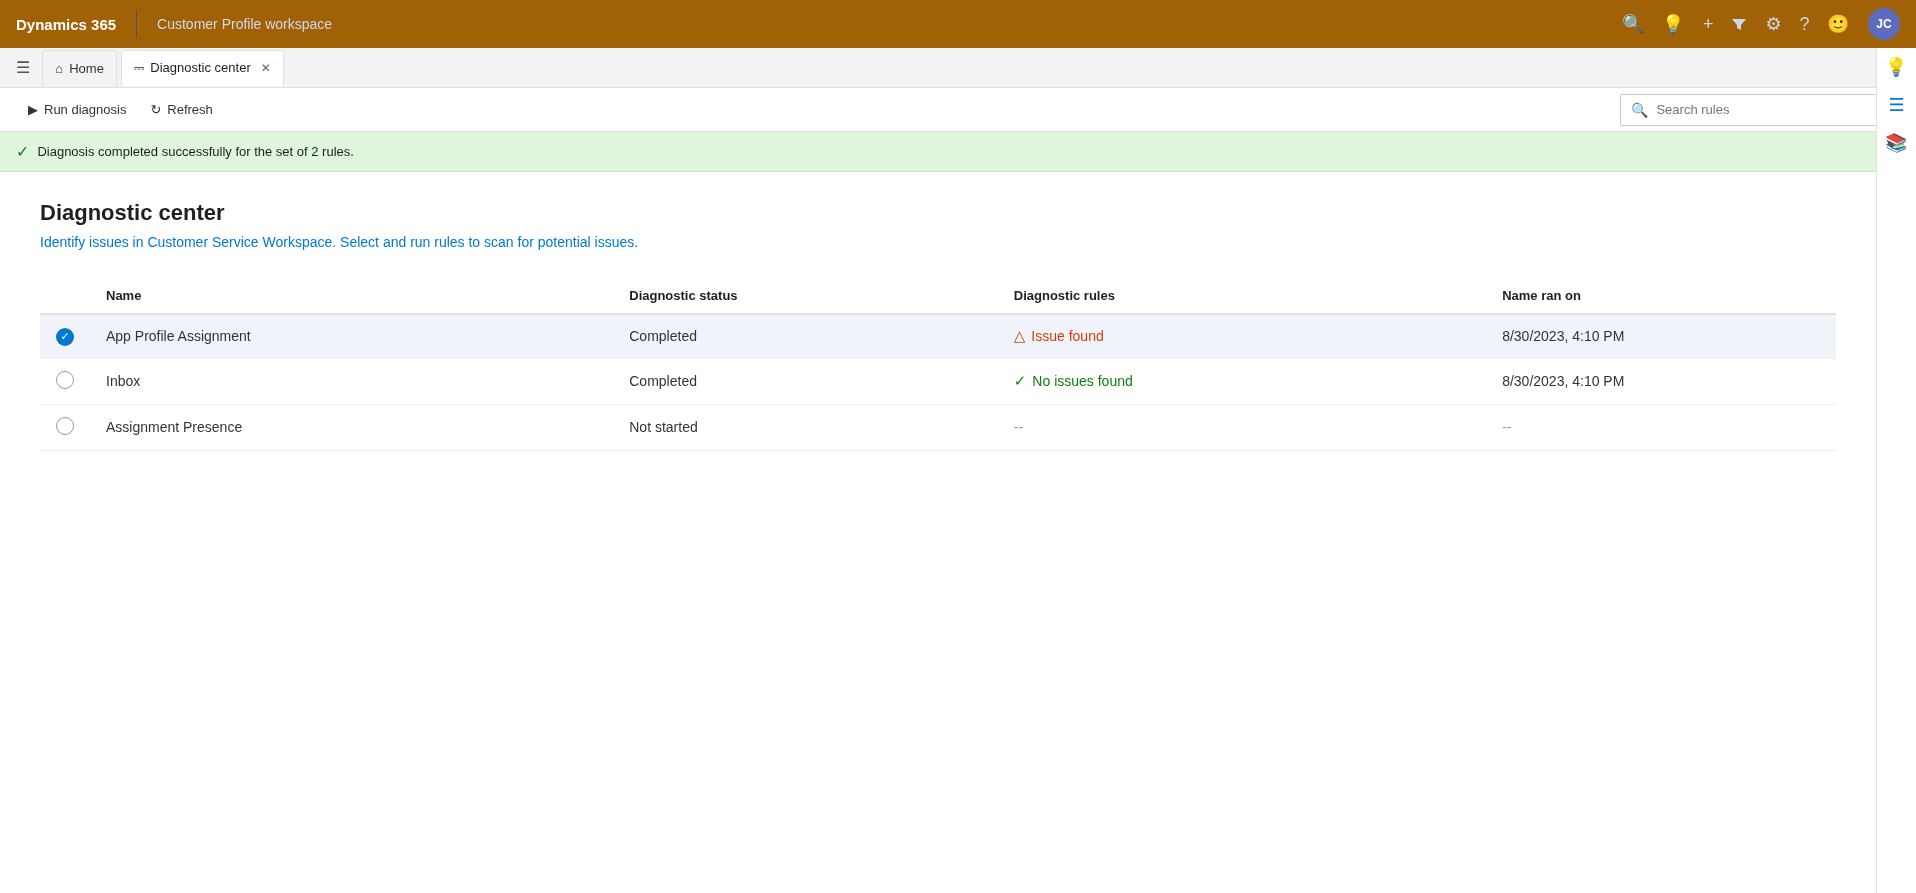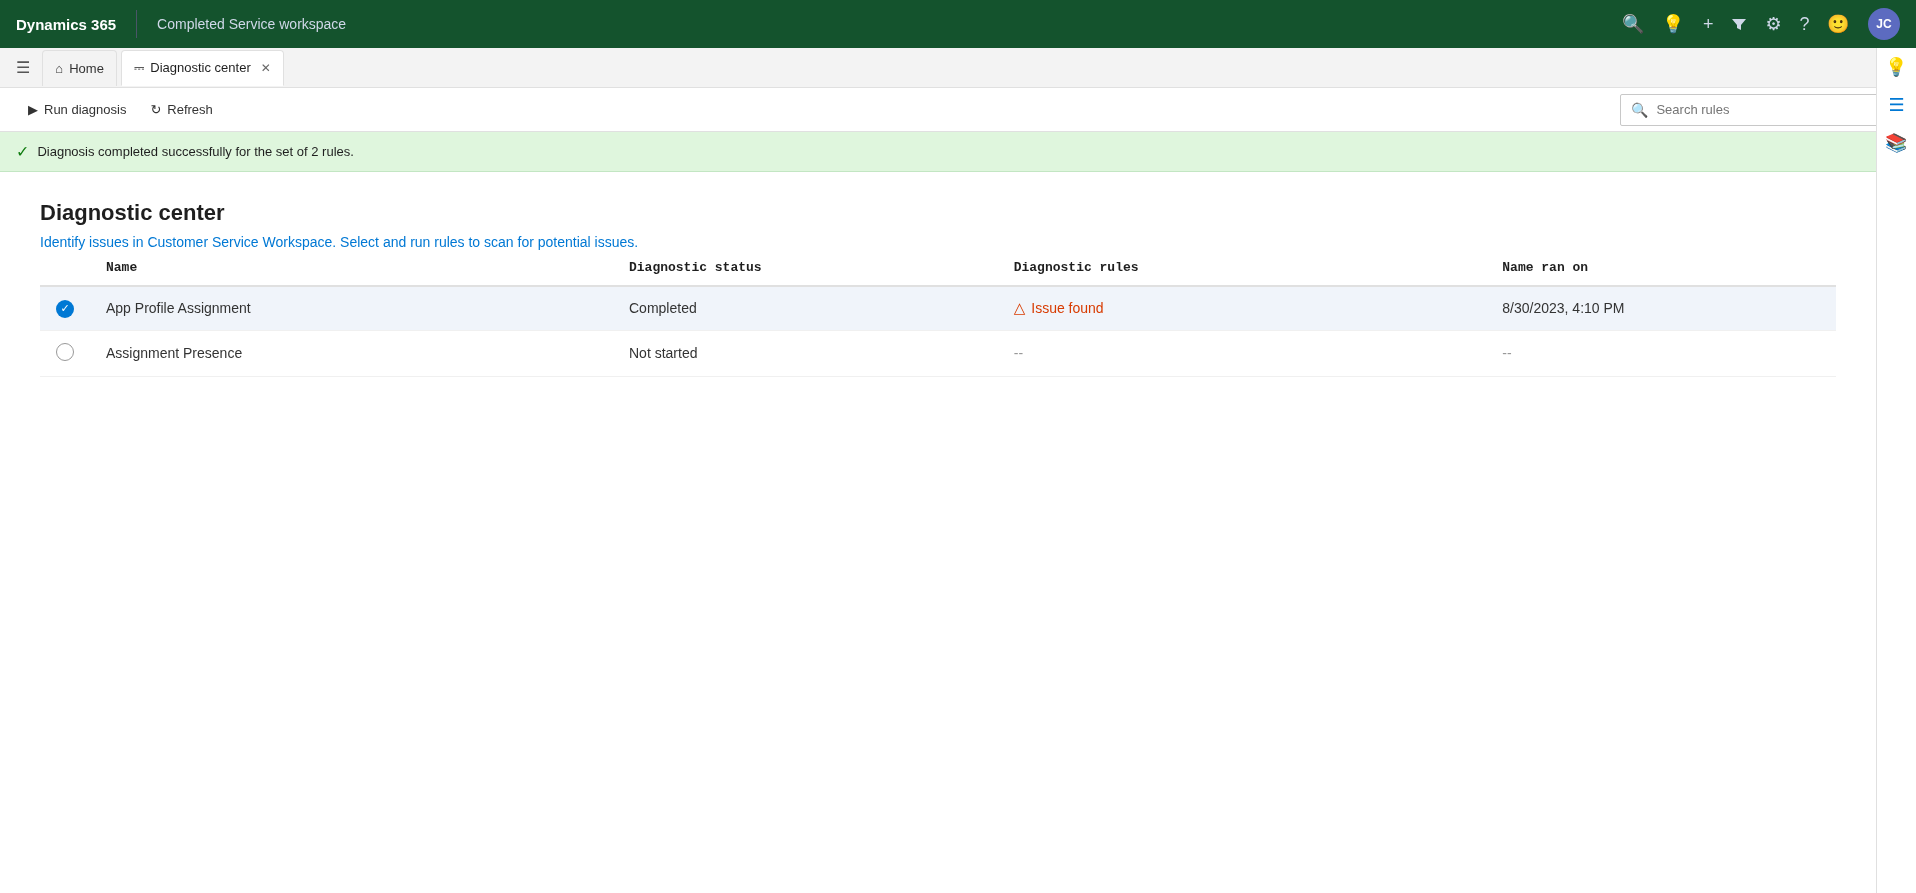--- a/index.html
+++ b/index.html
@@ -2,21 +2,21 @@
 <html><head>
   <meta charset="utf-8">
   <style>
     * { box-sizing: border-box; margin: 0; padding: 0; }
     body { font-family: 'Segoe UI', sans-serif; font-size: 14px; background: #fff; color: #1f1f1f; overflow: hidden; }
 
     
     .top-nav {
       display: flex;
       align-items: center;
-      background: #14532d;
+      background: #a16207;
       color: #fff;
       height: 48px;
       padding: 0 16px;
       gap: 12px;
     }
     .top-nav-brand {
       font-weight: 700;
       font-size: 15px;
       color: #fff;
       white-space: nowrap;
@@ -195,30 +195,30 @@
     }
     .page-title {
       font-size: 22px;
       font-weight: 600;
       color: #1f1f1f;
       margin-bottom: 8px;
     }
     .page-subtitle {
       font-size: 14px;
       color: #0078d4;
+      margin-bottom: 28px;
     }
 
     
     .diag-table {
       width: 100%;
       border-collapse: collapse;
     }
     .diag-table thead tr {
       border-bottom: 2px solid #e0e0e0;
-      font-family: Liberation Mono, monospace;
     }
     .diag-table th {
       text-align: left;
       font-weight: 600;
       font-size: 13px;
       color: #1f1f1f;
       padding: 10px 16px;
     }
     .diag-table td {
       padding: 12px 16px;
@@ -273,21 +273,21 @@
     .col-status { width: 22%; }
     .col-result { width: 28%; }
     .col-lastran { width: 20%; }
   </style>
 </head>
 <body>
 
 <nav class="top-nav">
   <span class="top-nav-brand">Dynamics 365</span>
   <div class="top-nav-divider"></div>
-  <span class="top-nav-app">Completed Service workspace</span>
+  <span class="top-nav-app">Customer Profile workspace</span>
   <div class="top-nav-icons">
     <span class="top-nav-icon">🔍</span>
     <span class="top-nav-icon">💡</span>
     <span class="top-nav-icon">+</span>
     <span class="top-nav-icon">
       <svg width="16" height="16" viewBox="0 0 16 16" fill="currentColor">
           <path d="M1 3h14l-5 6v5l-4-2V9z"></path>
         </svg>
     </span>
     <span class="top-nav-icon">⚙</span>
@@ -359,20 +359,32 @@
           <td class="col-result">
             <span class="result-issue">
               <span class="warn-icon">△</span>
               <span>Issue found</span>
             </span>
           </td>
           <td class="col-lastran">8/30/2023, 4:10 PM</td>
         </tr>
         <tr>
           <td class="checkbox-cell"><span class="checkbox-empty"></span></td>
+          <td class="col-name">Inbox</td>
+          <td class="col-status">Completed</td>
+          <td class="col-result">
+            <span class="result-no-issue">
+              <span class="ok-icon">✓</span>
+              <span>No issues found</span>
+            </span>
+          </td>
+          <td class="col-lastran">8/30/2023, 4:10 PM</td>
+        </tr>
+        <tr>
+          <td class="checkbox-cell"><span class="checkbox-empty"></span></td>
           <td class="col-name">Assignment Presence</td>
           <td class="col-status">Not started</td>
           <td class="col-result"><span class="muted">--</span></td>
           <td class="col-lastran"><span class="muted">--</span></td>
         </tr>
       </tbody>
   </table>
 </div>
 
 </body></html>

